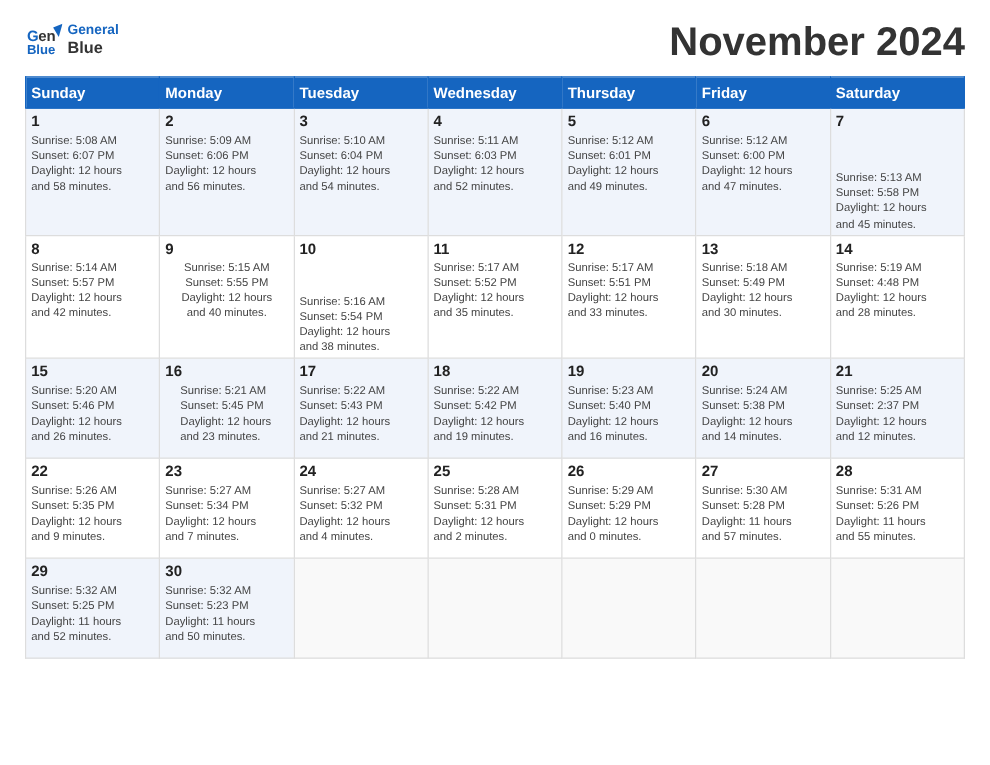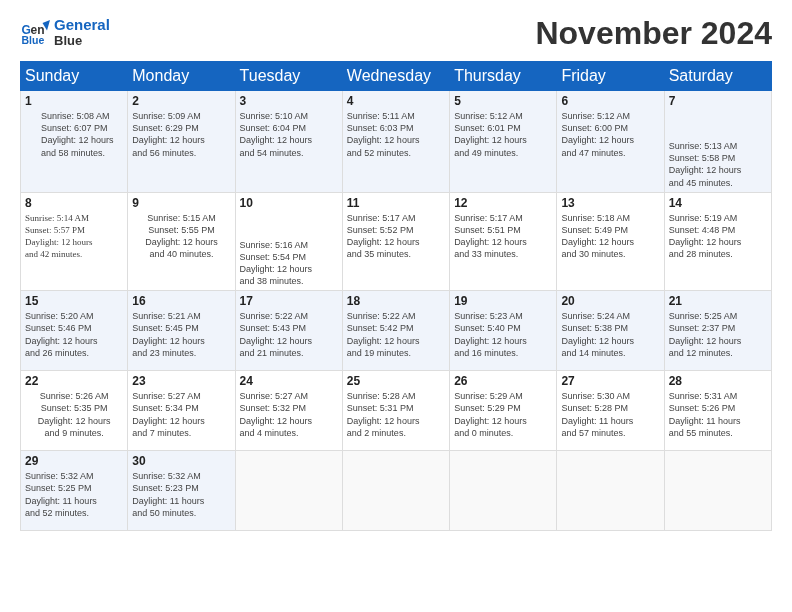--- a/index.html
+++ b/index.html
@@ -45,22 +45,22 @@
       color: #555;
     }
     table {
       width: 100%;
       border-collapse: collapse;
       table-layout: fixed;
     }
     thead tr th {
       background: #1565c0;
       color: #fff;
-      font-size: 16px;
-      font-weight: normal;
+      font-size: 12px;
+      font-weight: bold;
       padding: 5px 4px;
       text-align: left;
       border: 1px solid #1565c0;
     }
     tbody tr td {
       vertical-align: top;
       padding: 3px 4px;
       font-size: 9.5px;
       color: #333;
       border: 1px solid #ddd;
@@ -95,21 +95,21 @@
 <div class="page">
   <div class="header">
     <div class="logo">
       <svg class="logo-icon" viewBox="0 0 40 40">
         <text x="2" y="22" font-size="16" font-weight="bold" fill="#1565c0">G</text>
         <text x="14" y="22" font-size="16" font-weight="bold" fill="#333">en</text>
         <text x="2" y="36" font-size="14" font-weight="bold" fill="#1565c0">Blue</text>
         <polygon points="30,8 40,4 36,18" fill="#1565c0"></polygon>
       </svg>
       <div>
-        <div style="font-size:15px;font-weight:bold;color:#1565c0;">General</div>
+        <div style="font-size:11px;font-weight:bold;color:#1565c0;">General</div>
         <div style="font-size:13px;font-weight:bold;color:#333;">Blue</div>
       </div>
     </div>
     <div class="title-block">
       <div class="month-title">November 2024</div>
     </div>
   </div>
 
   <table>
     <thead>
@@ -120,29 +120,29 @@
           <th>Wednesday</th>
           <th>Thursday</th>
           <th>Friday</th>
           <th>Saturday</th>
         </tr>
     </thead>
     <tbody id="calendar-body">
         <tr>
           <td>
             <span class="day-num">1</span>
-            <div class="day-info" style="white-space: pre-line; margin-left: 16px;">Sunrise: 5:08 AM
+            <div class="day-info" style="white-space: pre-line;">Sunrise: 5:08 AM
 Sunset: 6:07 PM
 Daylight: 12 hours
 and 58 minutes.</div>
           </td>
           <td>
             <span class="day-num">2</span>
             <div class="day-info" style="white-space: pre-line;">Sunrise: 5:09 AM
-Sunset: 6:29 PM
+Sunset: 6:06 PM
 Daylight: 12 hours
 and 56 minutes.</div>
           </td>
           <td>
             <span class="day-num">3</span>
             <div class="day-info" style="white-space: pre-line;">Sunrise: 5:10 AM
 Sunset: 6:04 PM
 Daylight: 12 hours
 and 54 minutes.</div>
           </td>
@@ -171,21 +171,21 @@
             <span class="day-num">7</span>
             <div class="day-info" style="white-space: pre-line; margin-top: 32px;">Sunrise: 5:13 AM
 Sunset: 5:58 PM
 Daylight: 12 hours
 and 45 minutes.</div>
           </td>
         </tr>
         <tr>
           <td>
             <span class="day-num">8</span>
-            <div class="day-info" style="white-space: pre-line; font-family: Liberation Serif, serif;">Sunrise: 5:14 AM
+            <div class="day-info" style="white-space: pre-line;">Sunrise: 5:14 AM
 Sunset: 5:57 PM
 Daylight: 12 hours
 and 42 minutes.</div>
           </td>
           <td>
             <span class="day-num">9</span>
             <div class="day-info" style="white-space: pre-line; text-align: center;">Sunrise: 5:15 AM
 Sunset: 5:55 PM
 Daylight: 12 hours
 and 40 minutes.</div>
@@ -229,21 +229,21 @@
         <tr>
           <td>
             <span class="day-num">15</span>
             <div class="day-info" style="white-space: pre-line;">Sunrise: 5:20 AM
 Sunset: 5:46 PM
 Daylight: 12 hours
 and 26 minutes.</div>
           </td>
           <td>
             <span class="day-num">16</span>
-            <div class="day-info" style="white-space: pre-line;">Sunrise: 5:21 AM
+            <div class="day-info" style="white-space: pre-line; margin-left: 12px;">Sunrise: 5:21 AM
 Sunset: 5:45 PM
 Daylight: 12 hours
 and 23 minutes.</div>
           </td>
           <td>
             <span class="day-num">17</span>
             <div class="day-info" style="white-space: pre-line;">Sunrise: 5:22 AM
 Sunset: 5:43 PM
 Daylight: 12 hours
 and 21 minutes.</div>
@@ -273,21 +273,21 @@
             <span class="day-num">21</span>
             <div class="day-info" style="white-space: pre-line;">Sunrise: 5:25 AM
 Sunset: 2:37 PM
 Daylight: 12 hours
 and 12 minutes.</div>
           </td>
         </tr>
         <tr>
           <td>
             <span class="day-num">22</span>
-            <div class="day-info" style="white-space: pre-line; text-align: center;">Sunrise: 5:26 AM
+            <div class="day-info" style="white-space: pre-line;">Sunrise: 5:26 AM
 Sunset: 5:35 PM
 Daylight: 12 hours
 and 9 minutes.</div>
           </td>
           <td>
             <span class="day-num">23</span>
             <div class="day-info" style="white-space: pre-line;">Sunrise: 5:27 AM
 Sunset: 5:34 PM
 Daylight: 12 hours
 and 7 minutes.</div>

